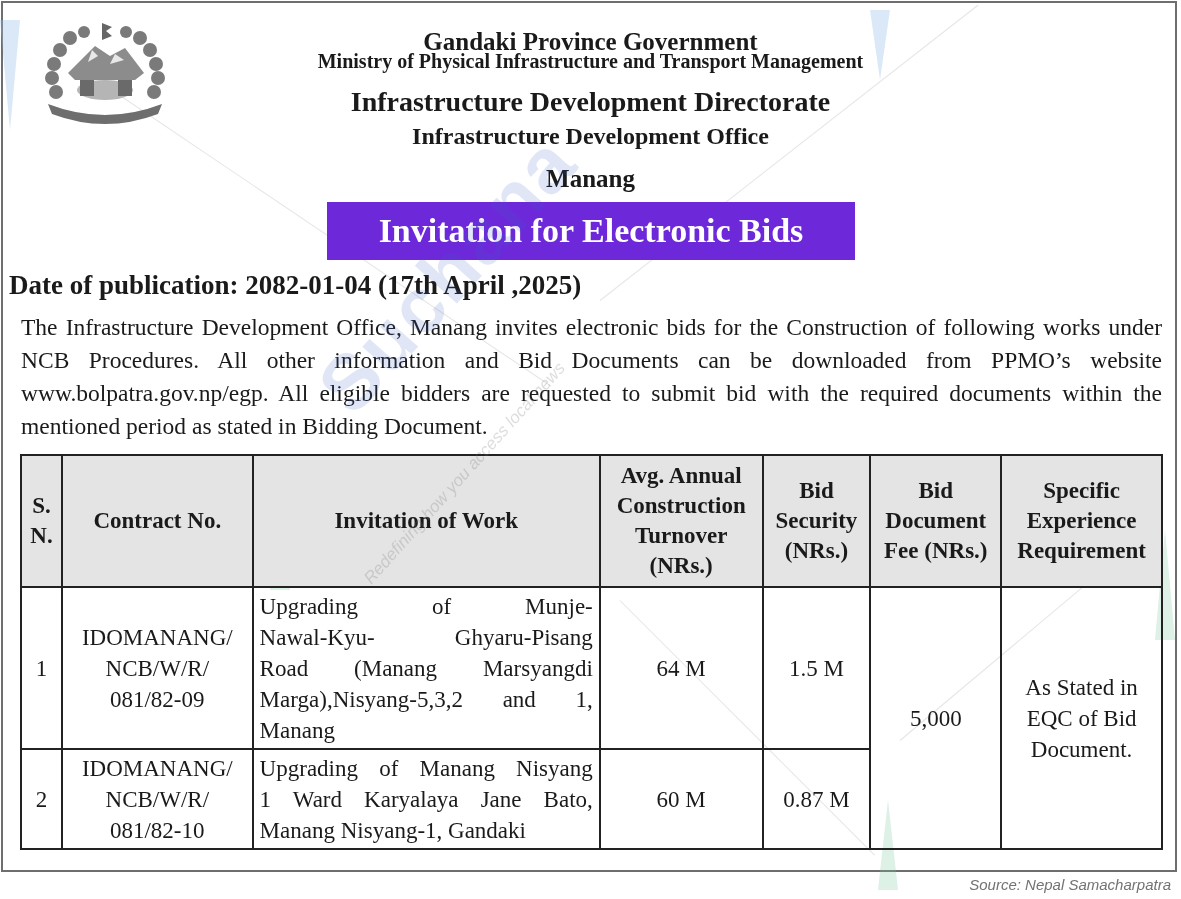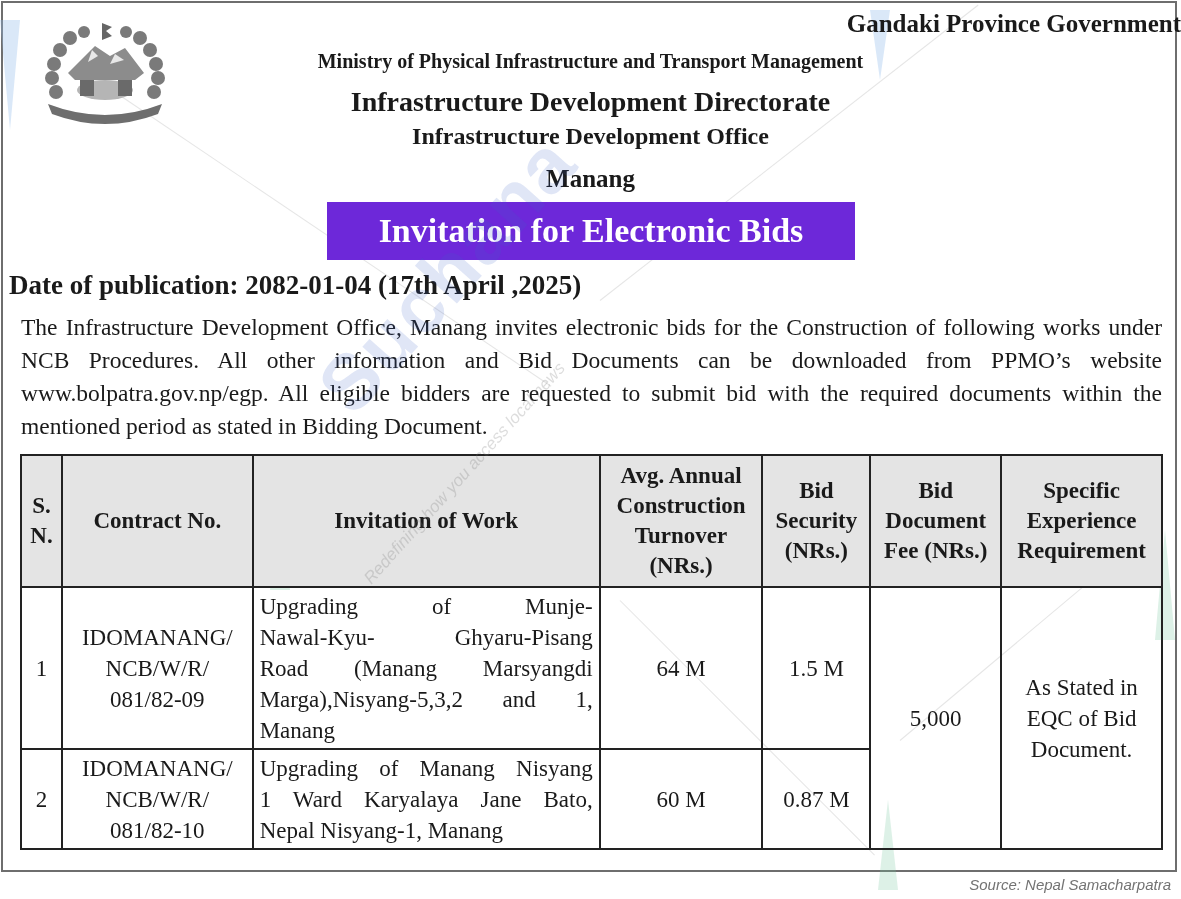--- a/index.html
+++ b/index.html
@@ -5,21 +5,21 @@
   html, body { margin: 0; padding: 0; background: #ffffff; }
   body { width: 1181px; height: 899px; position: relative; overflow: hidden; font-family: "Liberation Serif", "DejaVu Serif", serif; color: #1a1a1a; }
   .frame { position: absolute; left: 1px; top: 1px; width: 1176px; height: 871px; border: 2px solid #6e6e6e; box-sizing: border-box; background: #fff; }
   .watermark { position: absolute; pointer-events: none; }
   .wm-word { left: 300px; top: 370px; transform: rotate(-48deg); transform-origin: left top; font-family: "Liberation Sans", "DejaVu Sans", sans-serif; font-weight: bold; font-size: 78px; color: rgba(60,100,200,0.16); letter-spacing: 2px; }
   .wm-tag { left: 360px; top: 575px; transform: rotate(-48deg); transform-origin: left top; font-family: "Liberation Sans", "DejaVu Sans", sans-serif; font-style: italic; font-size: 17px; color: rgba(120,120,120,0.25); }
   .wm-line { position: absolute; height: 1px; background: rgba(180,180,180,0.35); transform-origin: left center; }
   .wm-arrow { position: absolute; width: 0; height: 0; border-left: 10px solid transparent; border-right: 10px solid transparent; }
   .emblem { position: absolute; left: 40px; top: 18px; width: 130px; height: 110px; }
   .hdr { position: absolute; left: 0; width: 1181px; text-align: center; font-weight: bold; }
-  .h1 { top: 10px; font-size: 25px; text-align: right; }
+  .h1 { top: 28px; font-size: 25px; }
   .h2 { top: 50px; font-size: 20px; }
   .h3 { top: 86px; font-size: 28px; }
   .h4 { top: 123px; font-size: 24px; }
   .h5 { top: 165px; font-size: 25px; }
   .title-box { position: absolute; left: 327px; top: 202px; width: 528px; height: 58px; background: #6d28d9; color: #ffffff; font-weight: bold; font-size: 34px; text-align: center; line-height: 58px; }
   .pubdate { position: absolute; left: 0; top: 270px; width: 1181px; font-weight: bold; font-size: 27px; padding-left: 9px; }
   .intro { position: absolute; left: 21px; top: 311px; width: 1141px; font-size: 23.5px; line-height: 33px; text-align: justify; text-align-last: left; }
   table.bids { position: absolute; left: 20px; top: 454px; width: 1143px; border-collapse: collapse; font-size: 23px; }
   table.bids th, table.bids td { border: 2.5px solid #222; text-align: center; vertical-align: middle; padding: 2px 6px; }
   table.bids th { background: #e4e4e4; font-weight: bold; line-height: 30px; height: 126px; }
@@ -124,21 +124,21 @@
     <tr style="height:100px">
       <td>2</td>
       <td>
         <div>IDOMANANG/</div>
         <div>NCB/W/R/</div>
         <div>081/82-10</div>
       </td>
       <td style="text-align:left;">
         <div class="dl j">Upgrading of Manang Nisyang</div>
         <div class="dl j">1 Ward Karyalaya Jane Bato,</div>
-        <div class="dl">Nepal Nisyang-1, Manang</div>
+        <div class="dl">Manang Nisyang-1, Gandaki</div>
       </td>
       <td>60 M</td>
       <td>0.87 M</td>
     </tr>
   </tbody>
 </table>
 
 <style>
   .dl { white-space: nowrap; }
   .dl.j { text-align: justify; text-align-last: justify; white-space: normal; }

